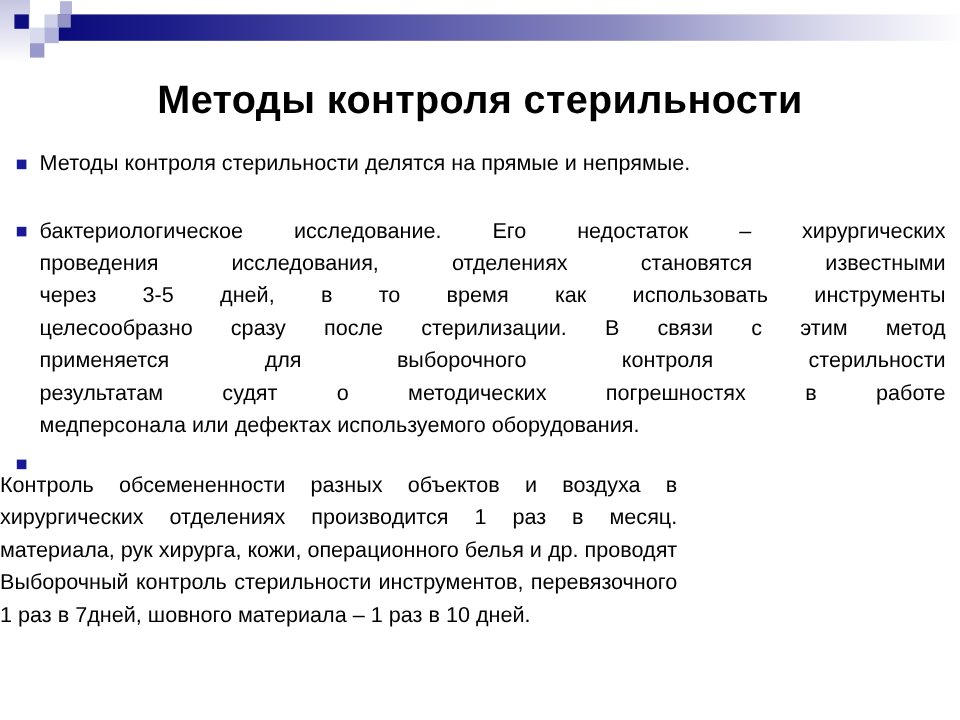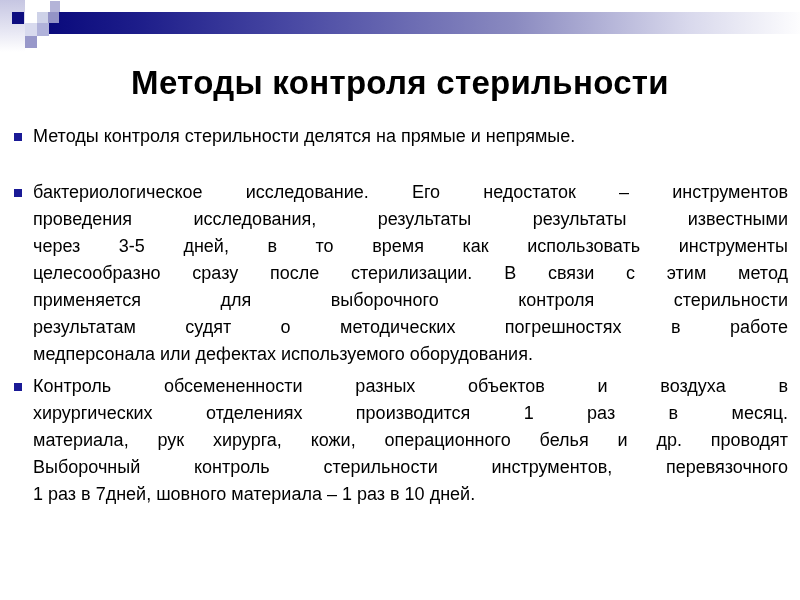--- a/index.html
+++ b/index.html
@@ -50,21 +50,21 @@
   }
 
   
   .content { margin-top: 20px; }
   .bullet {
     display: flex;
     align-items: flex-start;
     padding-right: 12px;
   }
   .bullet.b2 { margin-top: 29px; }
-  .bullet.b3 { margin-top: 5px; }
+  .bullet.b3 { margin-top: 5px; flex-direction: column; }
   .marker {
     flex: 0 0 auto;
     width: 8px; height: 8px;
     margin: 10px 11px 0 14px;
     background: #1a1a96;
   }
   .text {
     flex: 1 1 auto;
     font-size: 18px;
     line-height: 27px;
@@ -100,22 +100,22 @@
     <div class="bullet">
       <span class="marker"></span>
       <div class="text">
         <div class="line left">Методы контроля стерильности делятся на прямые и непрямые.</div>
       </div>
     </div>
 
     <div class="bullet b2">
       <span class="marker"></span>
       <div class="text">
-        <div class="line jf">бактериологическое исследование. Его недостаток – инструментов</div>
-        <div class="line jf">проведения исследования, результаты результаты известными</div>
+        <div class="line jf">бактериологическое исследование. Его недостаток – хирургических</div>
+        <div class="line jf">проведения исследования, отделениях становятся известными</div>
         <div class="line jf">через 3-5 дней, в то время как использовать инструменты</div>
         <div class="line jf">целесообразно сразу после стерилизации. В связи с этим метод</div>
         <div class="line jf">применяется для выборочного контроля стерильности</div>
         <div class="line jf">результатам судят о методических погрешностях в работе</div>
         <div class="line left">медперсонала или дефектах используемого оборудования.</div>
       </div>
     </div>
 
     <div class="bullet b3">
       <span class="marker"></span>

